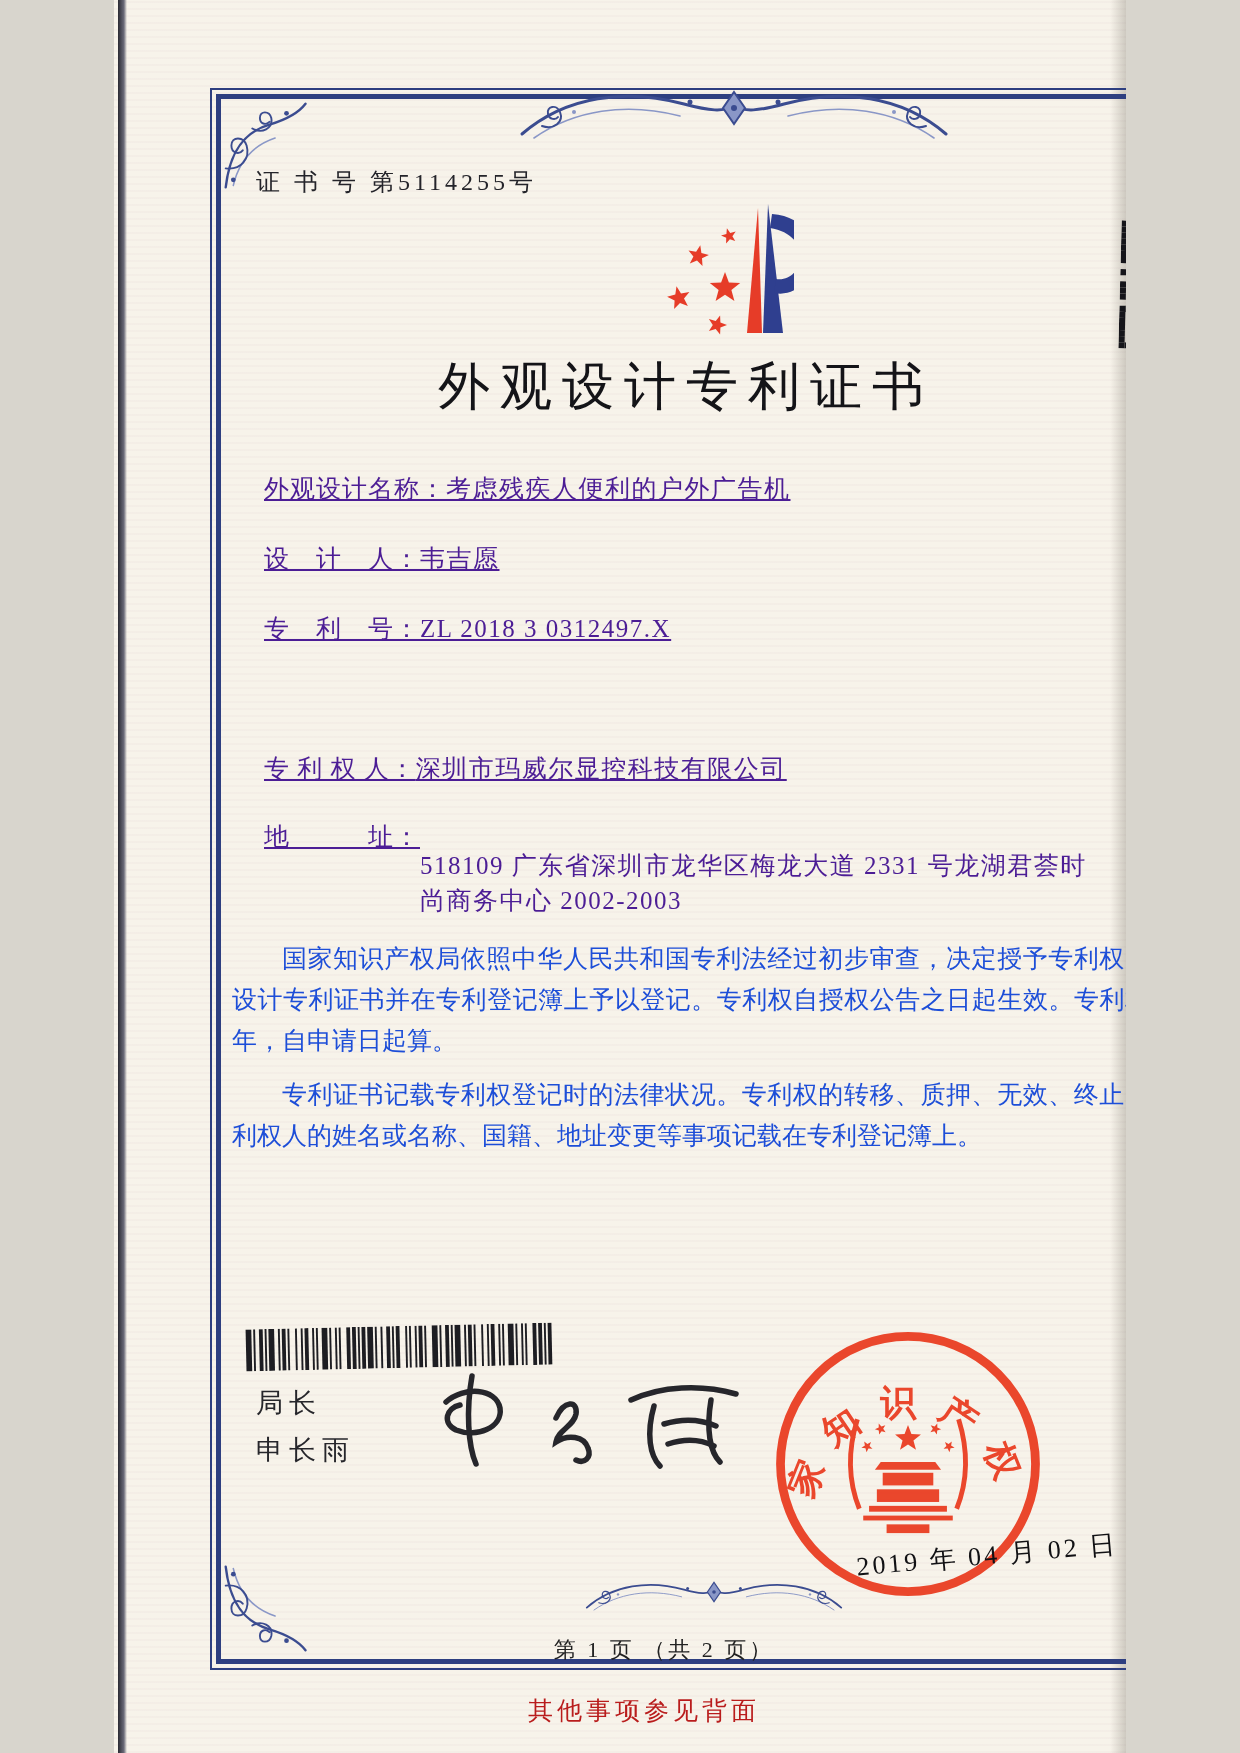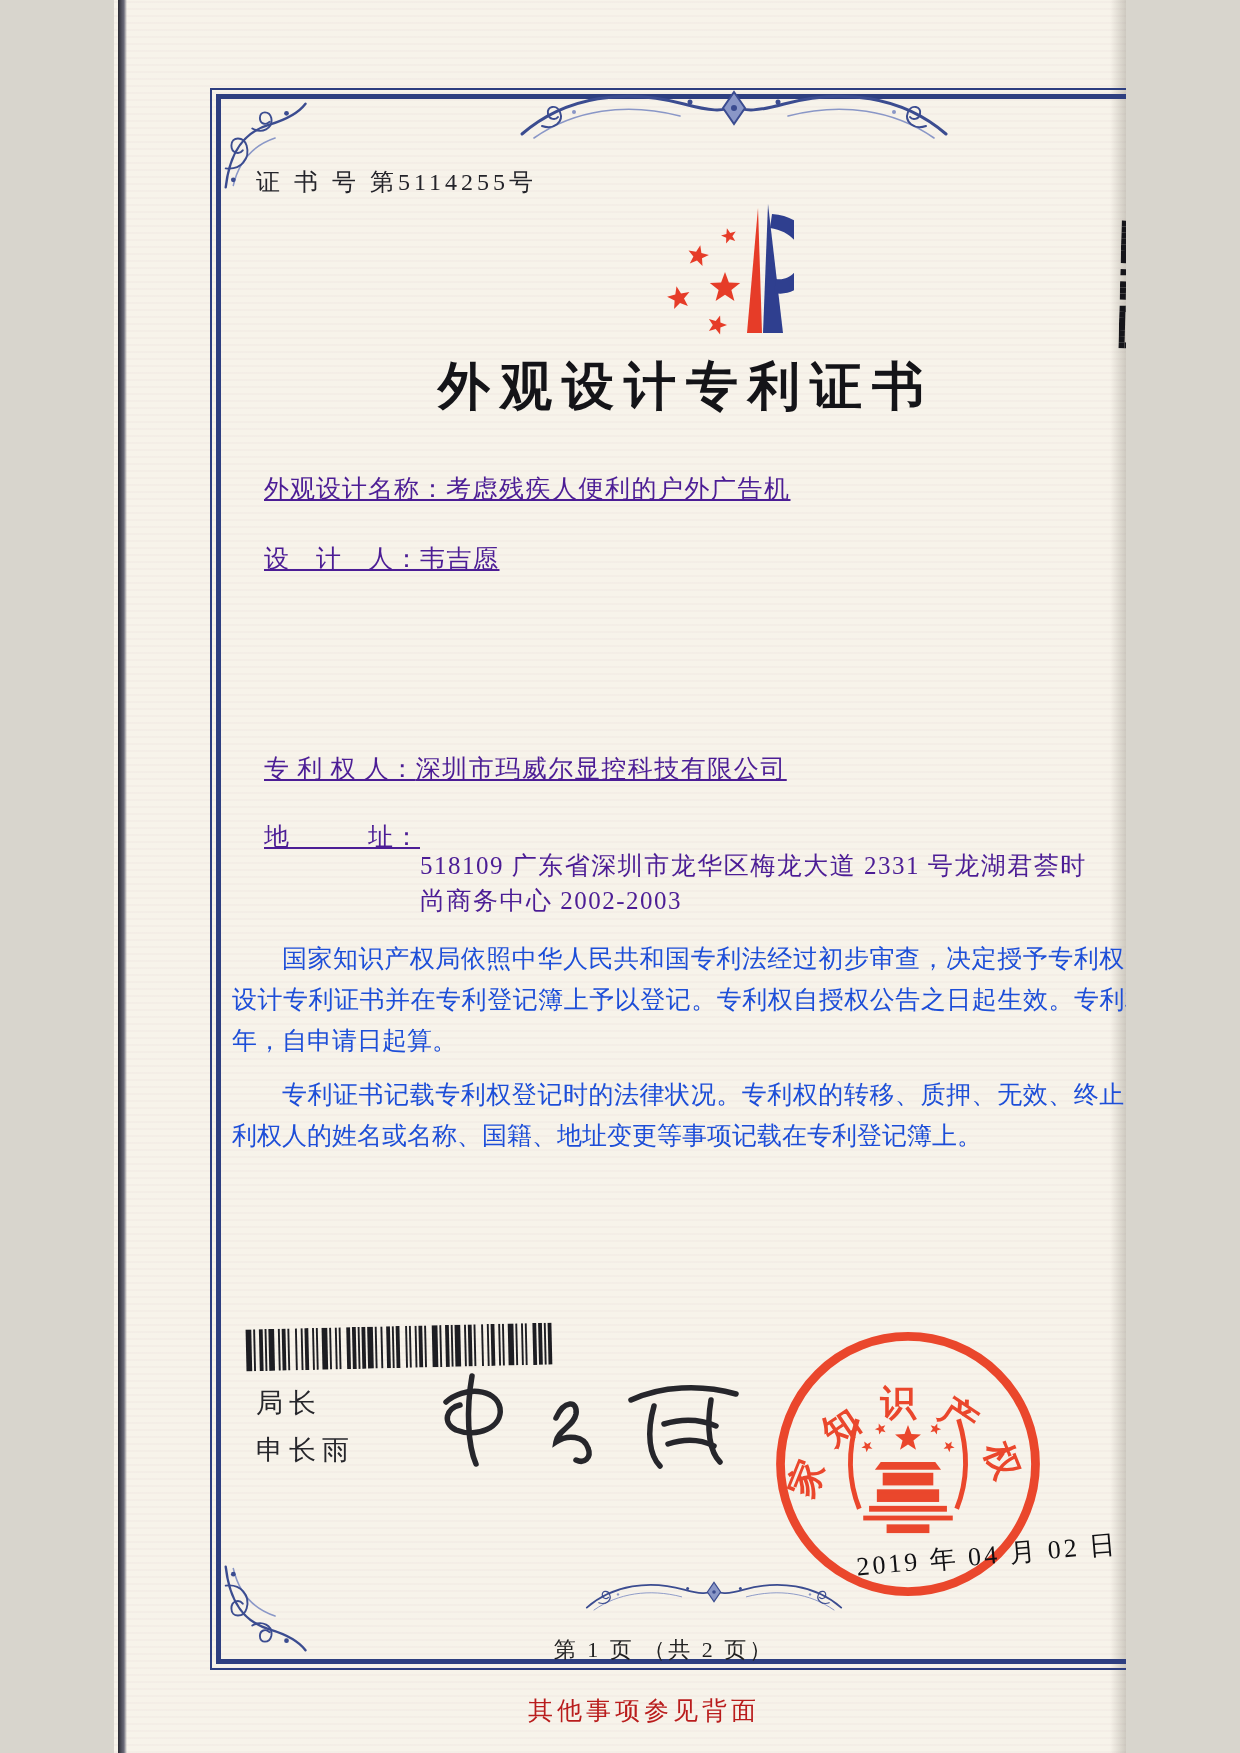--- a/index.html
+++ b/index.html
@@ -29,21 +29,21 @@
   .orn.br{left:1039px;top:1559px;width:95px;height:95px;transform:scale(-1,-1);}
   .orn.crest-top{left:400px;top:82px;width:440px;height:62px;}
   .orn.crest-bottom{left:468px;top:1576px;width:264px;height:38px;}
 
   .certno{position:absolute;left:142px;top:166px;font-size:24px;letter-spacing:4px;color:#24242a;}
 
   .logo{position:absolute;left:495px;top:198px;width:185px;height:140px;}
   .qr{position:absolute;left:1006px;top:222px;width:128px;height:128px;transform:rotate(1.5deg);}
 
   .title{position:absolute;left:48px;top:352px;width:1048px;text-align:center;
-    font-size:52px;font-weight:bold;letter-spacing:10px;color:#141418;}
+    font-size:52px;font-weight:normal;letter-spacing:10px;color:#141418;}
 
   .frow{position:absolute;left:150px;font-size:25px;letter-spacing:1px;color:#4c1d95;white-space:nowrap;text-decoration:underline;}
   .frow .fval{letter-spacing:1.5px;}
   .frow.addr .fval{display:inline-block;width:672px;white-space:normal;line-height:35px;vertical-align:top;margin-top:28px;}
   .grant-no{position:absolute;left:490px;top:4px;}
 
   .body-text{position:absolute;left:118px;top:938px;width:1020px;
     font-size:25px;line-height:41px;text-align:justify;color:#1d4ed8;}
   .body-text p{margin:0 0 13px 0;text-indent:2em;}
 
@@ -381,20 +381,23 @@
     </svg>
 
   <div class="title">外观设计专利证书</div>
 
   <div class="frow" style="top:472px">
     <span class="flabel">外观设计名称：</span><span class="fval">考虑残疾人便利的户外广告机</span>
   </div>
   <div class="frow" style="top:542px">
     <span class="flabel">设　计　人：</span><span class="fval">韦吉愿</span>
   </div>
+  <div class="frow" style="top:612px">
+    <span class="flabel">专　利　号：</span><span class="fval">ZL 2018 3 0312497.X</span>
+  </div>
   <div class="frow" style="top:752px">
     <span class="flabel">专 利 权 人：</span><span class="fval">深圳市玛威尔显控科技有限公司</span>
   </div>
   <div class="frow addr" style="top:820px">
     <span class="flabel">地　　　址：</span><span class="fval">518109 广东省深圳市龙华区梅龙大道 2331 号龙湖君荟时尚商务中心 2002-2003</span>
   </div>
 
   <div class="body-text">
     <p>国家知识产权局依照中华人民共和国专利法经过初步审查，决定授予专利权，颁发外观设计专利证书并在专利登记簿上予以登记。专利权自授权公告之日起生效。专利权期限为十年，自申请日起算。</p>
     <p>专利证书记载专利权登记时的法律状况。专利权的转移、质押、无效、终止、恢复和专利权人的姓名或名称、国籍、地址变更等事项记载在专利登记簿上。</p>

